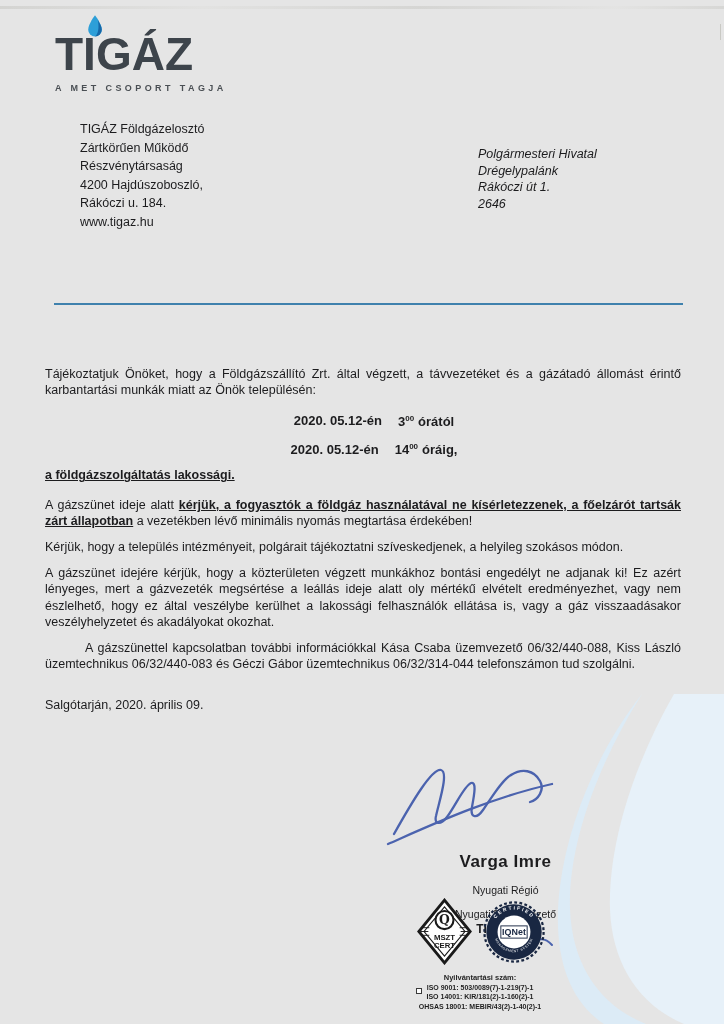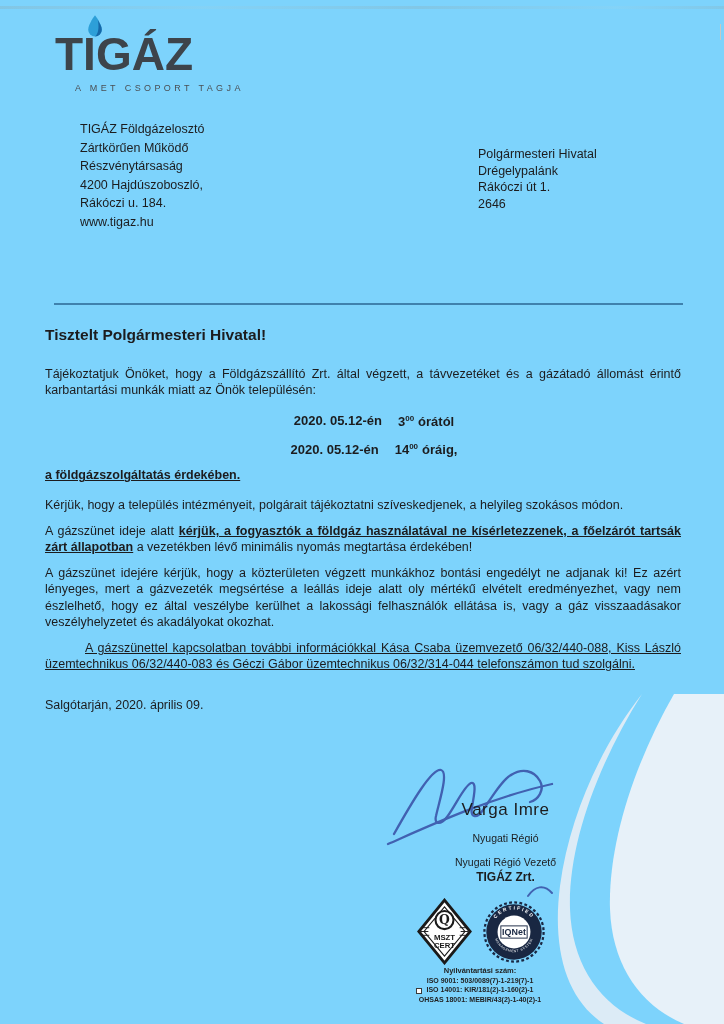--- a/index.html
+++ b/index.html
@@ -1,62 +1,62 @@
 <!DOCTYPE html>
 <html style="--accent_blue: #3f81ad; --flame_blue: #2d9fd8; --flame_dark: #1668a8; --ink_blue: #3b55a9; --watermark_light: #e7f1f9; --watermark_mid: #dcebf6; --brand_gray: #3d444b; --seal_navy: #192742; --text: #1c1c1e;"><head>
 <meta charset="utf-8">
 <style>
   html,body{margin:0;padding:0;background:#ffffff;}
   .page{
-    position:relative;width:724px;height:1024px;background:#7dd3fc;overflow:hidden;
+    position:relative;width:724px;height:1024px;background:#e5e5e5;overflow:hidden;
     font-family:"Liberation Sans",sans-serif;color:var(--text,#1c1c1e);
   }
   .page > *{z-index:1;}
   
   .scan-top{position:absolute;top:6px;left:0;width:100%;height:3px;z-index:1;
     background:linear-gradient(90deg,rgba(150,150,140,.22),rgba(200,200,190,.10) 28%,rgba(150,150,140,.20) 58%,rgba(210,210,200,.08) 85%,rgba(150,150,140,.18));}
   .scan-right{position:absolute;right:3px;top:24px;width:1px;height:16px;background:#c9c9c4;}
   .speck{position:absolute;left:416px;top:988px;width:4px;height:4px;border:1px solid #3a3a3a;background:#fff;}
   
   .watermark{position:absolute;right:0;bottom:0;z-index:0;}
   
   .brand{position:absolute;left:55px;top:30px;}
   .brand-word{position:relative;font-weight:bold;font-size:46px;line-height:1.05;color:var(--brand_gray,#3d444b);letter-spacing:0px;}
   .flame{position:absolute;left:32px;top:-15px;}
-  .tagline{margin-top:5px;font-size:9px;font-weight:normal;letter-spacing:3.4px;color:#4a4f54;margin-left:20px;}
+  .tagline{margin-top:5px;font-size:9px;font-weight:bold;letter-spacing:3.4px;color:#4a4f54;}
   
   .sender{position:absolute;left:80px;top:120px;font-size:12.5px;line-height:18.5px;}
-  .recipient{position:absolute;left:478px;top:146px;font-size:12.5px;line-height:16.5px;}
+  .recipient{position:absolute;left:478px;top:146px;font-size:12.5px;line-height:16.5px;font-style:italic;}
   
   .rule{position:absolute;left:54px;top:303px;width:629px;height:2px;background:var(--accent_blue,#3f81ad);}
   
   .salutation{position:absolute;left:45px;top:326px;font-size:15.5px;font-weight:bold;margin:0;}
   .body{position:absolute;left:45px;top:366px;width:636px;font-size:12.5px;line-height:16.2px;}
   .body p{margin:0 0 10px 0;}
   .just{text-align:justify;}
   .schedule{text-align:center;padding-left:22px;font-weight:bold;font-size:13px;margin:12px 0 8px 0;}
   .sched-line{margin-bottom:9px;}
   .sched-time{margin-left:16px;}
   .sched-suffix{margin-left:4px;}
   sup{font-size:8px;}
   .bold-ul{font-weight:bold;text-decoration:underline;}
   p.outage{font-weight:bold;text-decoration:underline;margin-bottom:13px;}
-  .indent{text-indent:40px;text-decoration:underline;}
+  .indent{text-indent:40px;}
   .dateline{margin-top:24px !important;}
   
   .signature{position:absolute;left:398px;top:768px;width:215px;text-align:center;}
   .sig{position:absolute;left:-14px;top:-8px;}
-  .sig-name{margin-top:32px;font-size:17px;font-weight:normal;letter-spacing:.5px;position:relative;}
+  .sig-name{margin-top:84px;font-size:17px;font-weight:bold;letter-spacing:.5px;position:relative;}
   .sig-sub{font-size:10.5px;margin-top:12px;}
   .sig-co{font-size:12px;font-weight:bold;margin-top:2px;}
   .sig-mark{display:block;margin:-2px 0 0 128px;}
   
   .certs{position:absolute;left:392px;top:898px;width:176px;text-align:center;}
   .cert-logos{display:flex;justify-content:center;align-items:center;gap:10px;}
-  .reg{margin-top:1px;font-size:7px;font-weight:bold;line-height:9.5px;color:#1f1f1f;}
+  .reg{margin-top:8px;font-size:7px;font-weight:bold;line-height:9.5px;color:#1f1f1f;}
   .reg-title{font-size:7.5px;}
 </style>
 </head>
 <body>
 
 <div class="page">
 
   <svg class="watermark" width="178" height="330" viewBox="0 0 178 330">
     <path style="fill:var(--watermark_light,#e7f1f9)" d="M128 0 C88 70 62 150 64 215 C66 272 95 312 138 330 L178 330 L178 0 Z"></path>
     <path style="fill:var(--watermark_mid,#dcebf6)" d="M96 0 C52 70 22 150 24 215 C26 272 55 312 100 330 L58 330 C20 305 6 255 14 192 C24 118 58 48 96 0 Z"></path>
@@ -88,39 +88,38 @@
 
   <div class="recipient">
     <div>Polgármesteri Hivatal</div>
     <div>Drégelypalánk</div>
     <div>Rákóczi út 1.</div>
     <div>2646</div>
   </div>
 
   <div class="rule"></div>
 
-  <div class="salutation">Tisztelt Polgármesteri Hivatal!</div>
 
   <main class="body">
     <p class="just">Tájékoztatjuk Önöket, hogy a Földgázszállító Zrt. által végzett, a távvezetéket és a gázátadó állomást érintő karbantartási munkák miatt az Önök településén:</p>
 
     <div class="schedule">
       <div class="sched-line">
         <span>2020. 05.12-én</span><span class="sched-time"><span>3</span><sup>00</sup><span class="sched-suffix">órától</span></span>
       </div>
       <div class="sched-line">
         <span>2020. 05.12-én</span><span class="sched-time"><span>14</span><sup>00</sup><span class="sched-suffix">óráig,</span></span>
       </div>
     </div>
 
-    <p class="outage">a földgázszolgáltatás érdekében.</p>
+    <p class="outage">a földgázszolgáltatás lakossági.</p>
+
+    <p class="just"><span>A gázszünet ideje alatt </span><span class="bold-ul">kérjük, a fogyasztók a földgáz használatával ne kísérletezzenek, a főelzárót tartsák zárt állapotban</span><span> a vezetékben lévő minimális nyomás megtartása érdekében!</span></p>
 
     <p class="just">Kérjük, hogy a település intézményeit, polgárait tájékoztatni szíveskedjenek, a helyileg szokásos módon.</p>
-
-    <p class="just"><span>A gázszünet ideje alatt </span><span class="bold-ul">kérjük, a fogyasztók a földgáz használatával ne kísérletezzenek, a főelzárót tartsák zárt állapotban</span><span> a vezetékben lévő minimális nyomás megtartása érdekében!</span></p>
 
     <p class="just">A gázszünet idejére kérjük, hogy a közterületen végzett munkákhoz bontási engedélyt ne adjanak ki! Ez azért lényeges, mert a gázvezeték megsértése a leállás ideje alatt oly mértékű elvételt eredményezhet, vagy nem észlelhető, hogy ez által veszélybe kerülhet a lakossági felhasználók ellátása is, vagy a gáz visszaadásakor veszélyhelyzetet és akadályokat okozhat.</p>
 
 
     <p class="just indent">A gázszünettel kapcsolatban további információkkal Kása Csaba üzemvezető 06/32/440-088, Kiss László üzemtechnikus 06/32/440-083 és Géczi Gábor üzemtechnikus 06/32/314-044 telefonszámon tud szolgálni.</p>
 
     <p class="dateline">Salgótarján, 2020. április 09.</p>
   </main>
 
   <div class="signature">

